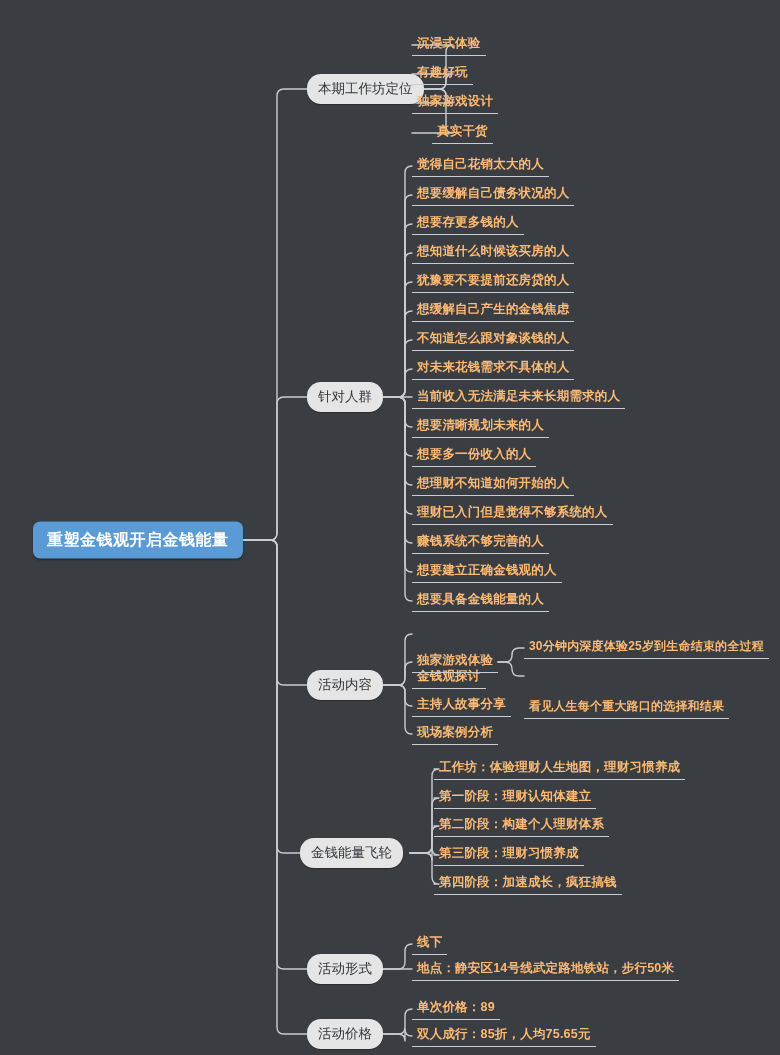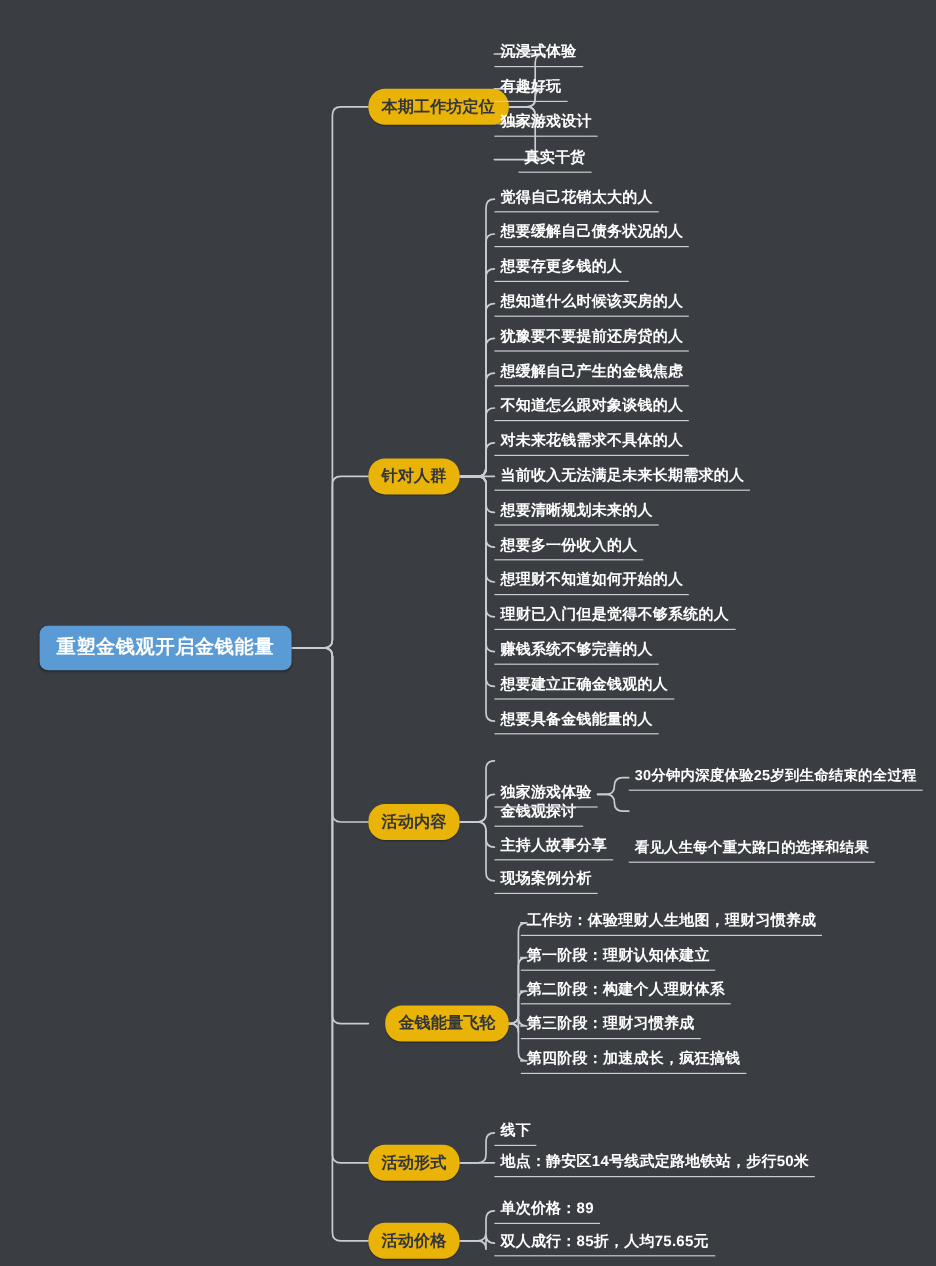--- a/index.html
+++ b/index.html
@@ -31,32 +31,32 @@
     font-size:16px;
     font-weight:bold;
     letter-spacing:.5px;
     border-radius:7px;
     padding:8px 14px;
     box-shadow:0 1px 2px rgba(0,0,0,.35);
     transform:translateY(-50%);
   }
   
   .branch{
-    background:#eab308;
+    background:#e5e5e5;
     color:#32353a;
     font-size:13.5px;
-    font-weight:bold;
+    font-weight:normal;
     border-radius:14px;
     padding:6px 11px;
     transform:translateY(-50%);
     box-shadow:0 1px 1px rgba(0,0,0,.3);
   }
   
   .leaf{
-    color:#ffffff;
+    color:#fdba74;
     font-size:12.5px;
     font-weight:bold;
     padding:1px 5px 3px 5px;
     border-bottom:1.4px solid #c9ccd0;
     transform:translateY(-50%);
     letter-spacing:.2px;
   }
   .leaf.small{font-size:12px;}
 </style>
 </head>
@@ -171,21 +171,21 @@
       <div class="node leaf" style="left: 412px; top: 543px;">赚钱系统不够完善的人</div>
       <div class="node leaf" style="left: 412px; top: 572px;">想要建立正确金钱观的人</div>
       <div class="node leaf" style="left: 412px; top: 601px;">想要具备金钱能量的人</div>
       <div class="node branch" style="left: 307px; top: 685px;">活动内容</div>
       <div class="node leaf" style="left: 412px; top: 634px; margin-top: 44px;">金钱观探讨</div>
       <div class="node leaf" style="left: 412px; top: 662px;">独家游戏体验</div>
       <div class="node leaf small" style="left: 524px; top: 648px;">30分钟内深度体验25岁到生命结束的全过程</div>
       <div class="node leaf small" style="left: 524px; top: 708px;">看见人生每个重大路口的选择和结果</div>
       <div class="node leaf" style="left: 412px; top: 706px;">主持人故事分享</div>
       <div class="node leaf" style="left: 412px; top: 734px;">现场案例分析</div>
-      <div class="node branch" style="left: 321px; top: 853px;">金钱能量飞轮</div>
+      <div class="node branch" style="left: 300px; top: 853px;">金钱能量飞轮</div>
       <div class="node leaf" style="left: 434px; top: 769px;">工作坊：体验理财人生地图，理财习惯养成</div>
       <div class="node leaf" style="left: 434px; top: 798px;">第一阶段：理财认知体建立</div>
       <div class="node leaf" style="left: 434px; top: 826px;">第二阶段：构建个人理财体系</div>
       <div class="node leaf" style="left: 434px; top: 855px;">第三阶段：理财习惯养成</div>
       <div class="node leaf" style="left: 434px; top: 884px; font-family: Liberation Mono, monospace;">第四阶段：加速成长，疯狂搞钱</div>
       <div class="node branch" style="left: 307px; top: 969px;">活动形式</div>
       <div class="node leaf" style="left: 412px; top: 944px;">线下</div>
       <div class="node leaf" style="left: 412px; top: 970px;">地点：静安区14号线武定路地铁站，步行50米</div>
       <div class="node branch" style="left: 307px; top: 1034px;">活动价格</div>
       <div class="node leaf" style="left: 412px; top: 1009px;">单次价格：89</div>

